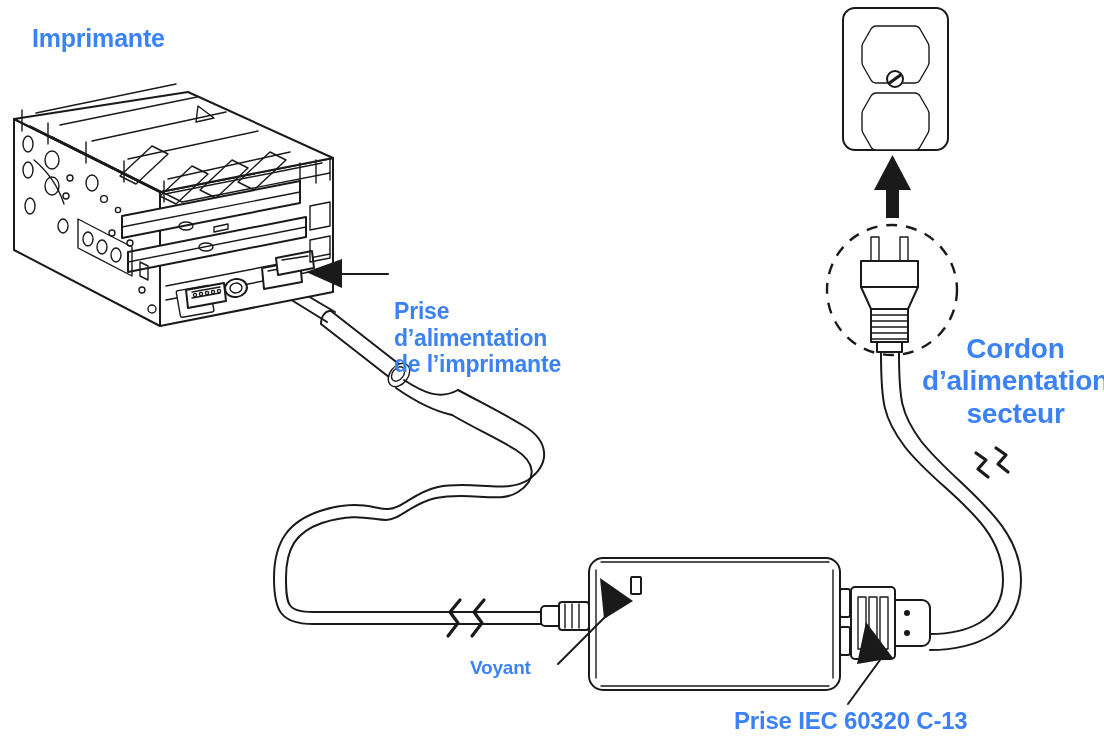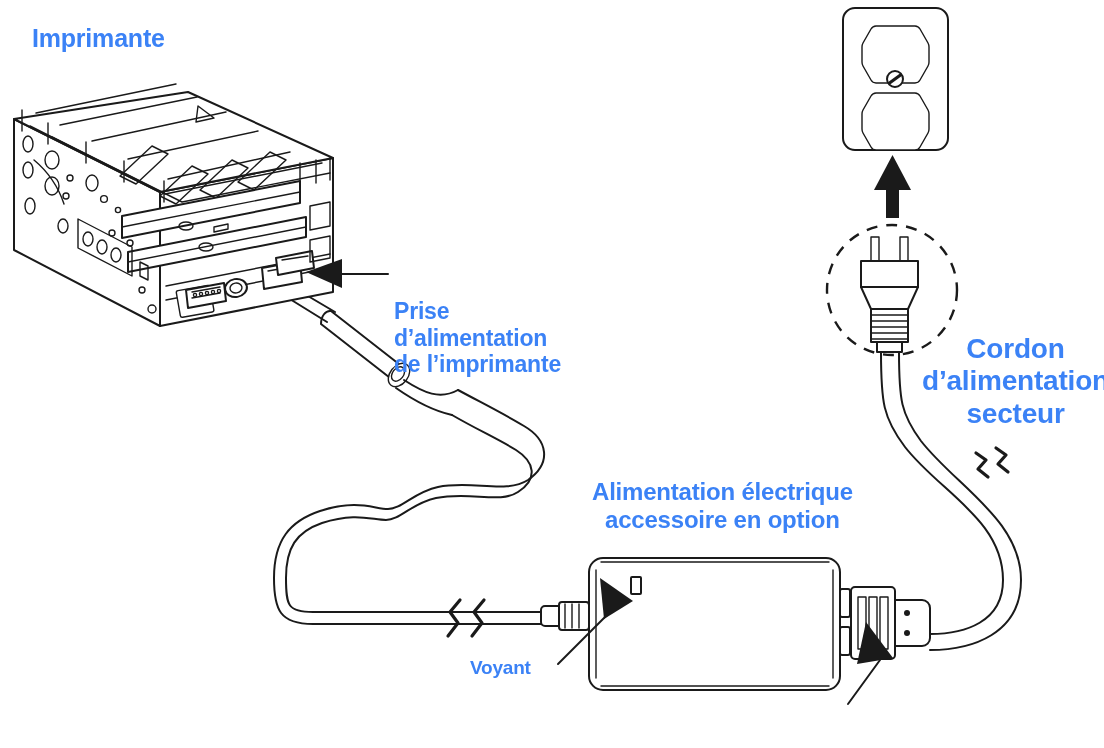--- a/index.html
+++ b/index.html
@@ -283,19 +283,18 @@
 
   <div class="lbl" id="label-printer-jack">Prise
 d’alimentation
 de l’imprimante</div>
 
 
   <div class="lbl" id="label-ac-cord">Cordon
 d’alimentation
 secteur</div>
 
-  <div class="lbl" id="label-psu">Alimentation électrique
-accessoire en option</div>
 
   <div class="lbl" id="label-led">Voyant</div>
 
+  <div class="lbl" id="label-iec">Prise IEC 60320 C-13</div>
 
 </div>
 
 </body></html>

